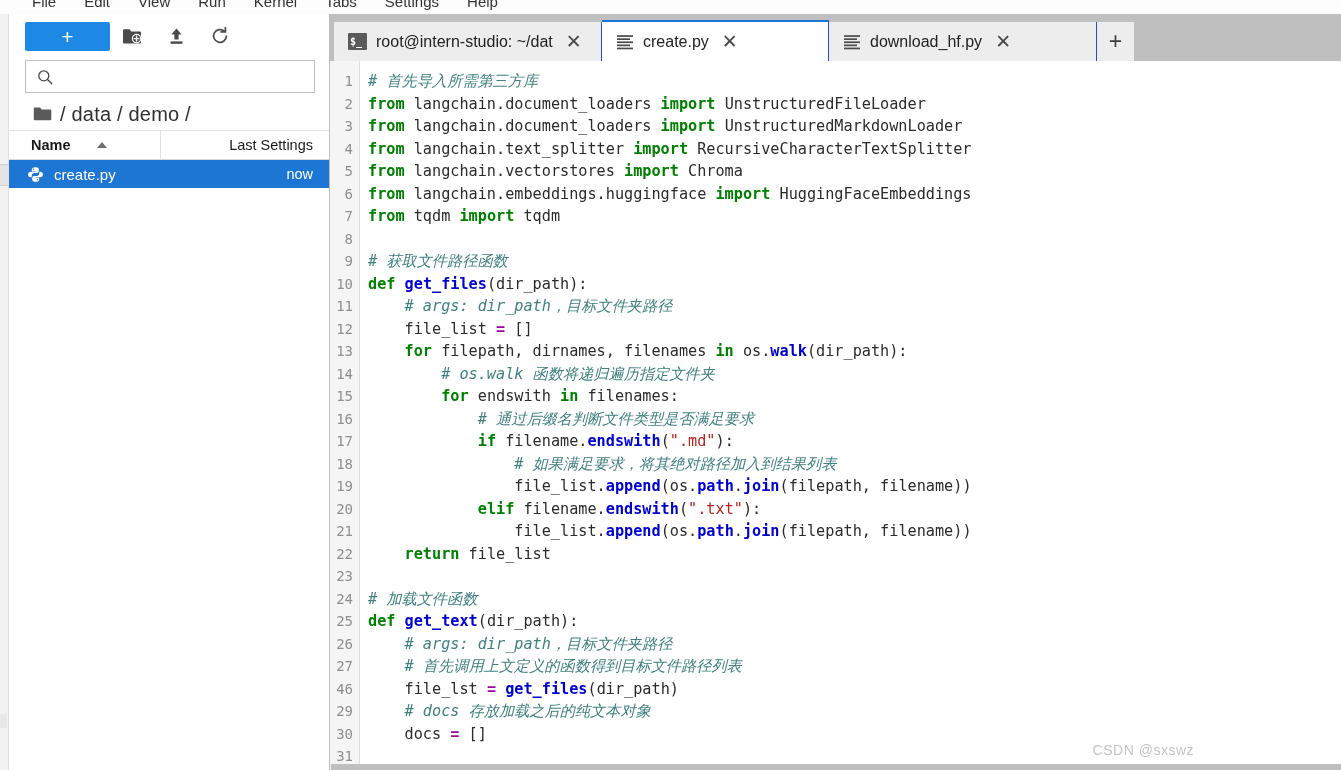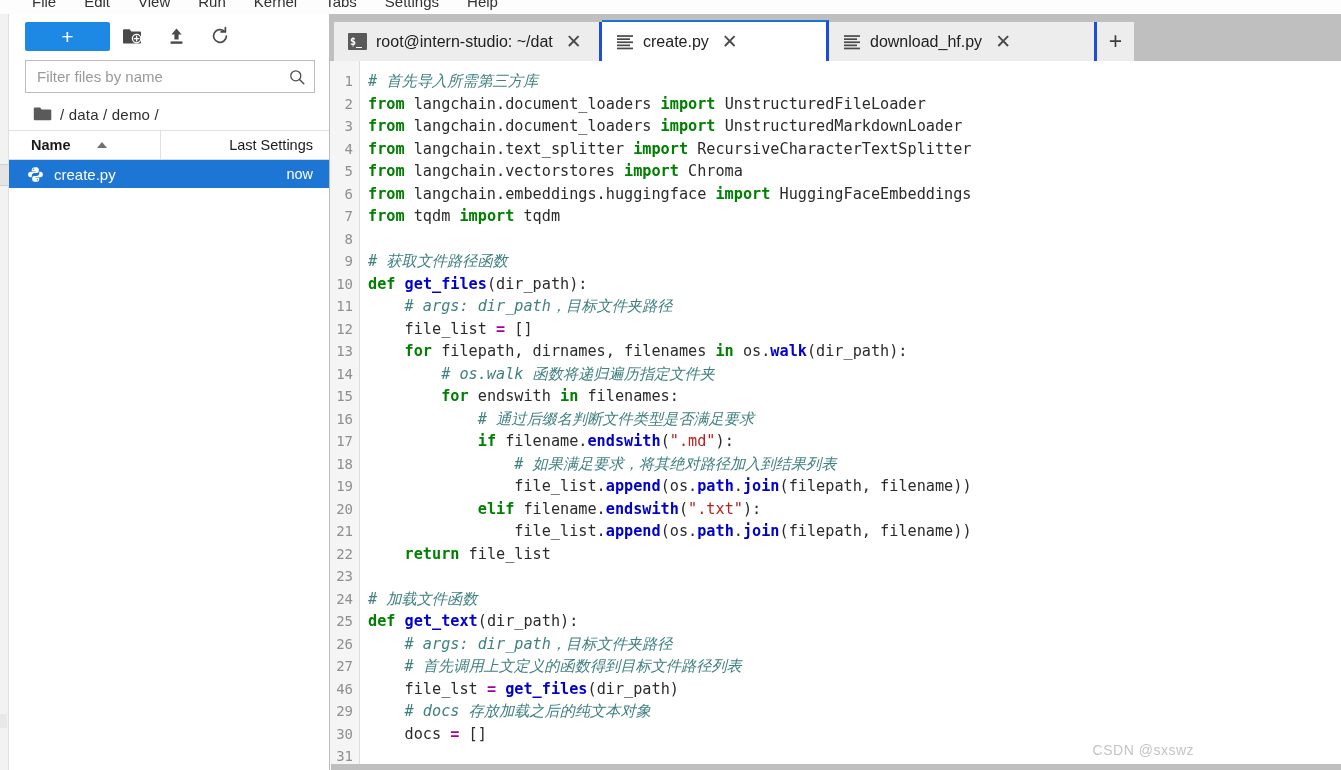--- a/index.html
+++ b/index.html
@@ -127,21 +127,21 @@
   .fb-breadcrumb {
     height: 33px;
     display: flex;
     align-items: center;
     padding-left: 24px;
     gap: 7px;
     border-bottom: 1px solid #e2e2e2;
     margin-top: 5px;
   }
   .bc-text {
-    font-size: 15px;
+    font-size: 20px;
     color: #303030;
     letter-spacing: .2px;
   }
 
   .fb-header {
     height: 29px;
     display: flex;
     align-items: center;
     border-bottom: 1px solid #d8d8d8;
     font-size: 14.5px;
@@ -215,21 +215,21 @@
     display: flex;
     align-items: center;
     padding: 0 10px 0 14px;
     background: #ededed;
     color: #222222;
     font-size: 16px;
     gap: 9px;
     min-width: 0;
     cursor: pointer;
     position: relative;
-    border-right: 3px solid #1d4ed8;
+    border-right: 1px solid #1d4ed8;
   }
   .tab.active {
     background: #ffffff;
     border-top: 2px solid #1976d2;
     height: 41px;
   }
   .tab .tab-label {
     white-space: nowrap;
     overflow: hidden;
     text-overflow: clip;
@@ -382,21 +382,20 @@
       <div class="tb-icon">
         <svg width="20" height="20" viewBox="0 0 20 20">
           <path d="M16.4 10 A6.4 6.4 0 1 1 14.3 5.2" fill="none" stroke="#4a4a4a" stroke-width="1.7" stroke-linecap="round"></path>
           <path d="M15.4 1.6 V5.9 H11.1" fill="none" stroke="#4a4a4a" stroke-width="1.7" stroke-linecap="round" stroke-linejoin="round"></path>
         </svg>
       </div>
     </div>
 
     <div class="fb-filter-wrap">
       <div class="fb-filter">
-        <input type="text" placeholder="Filter files by name" style="">
         <svg width="16" height="16" viewBox="0 0 16 16">
           <circle cx="6.8" cy="6.8" r="5" fill="none" stroke="#4a4a4a" stroke-width="1.3"></circle>
           <line x1="10.5" y1="10.5" x2="14.8" y2="14.8" stroke="#4a4a4a" stroke-width="1.4" stroke-linecap="round"></line>
         </svg>
       </div>
     </div>
 
     <div class="fb-breadcrumb">
       <svg width="20" height="16" viewBox="0 0 20 16">
         <path d="M0.8 2.6 A1.1 1.1 0 0 1 1.9 1.5 H7.1 L8.7 3.5 H17.2 A1.1 1.1 0 0 1 18.3 4.6 V13.2 A1.1 1.1 0 0 1 17.2 14.3 H1.9 A1.1 1.1 0 0 1 0.8 13.2 Z" fill="#5a5a5a"></path>

